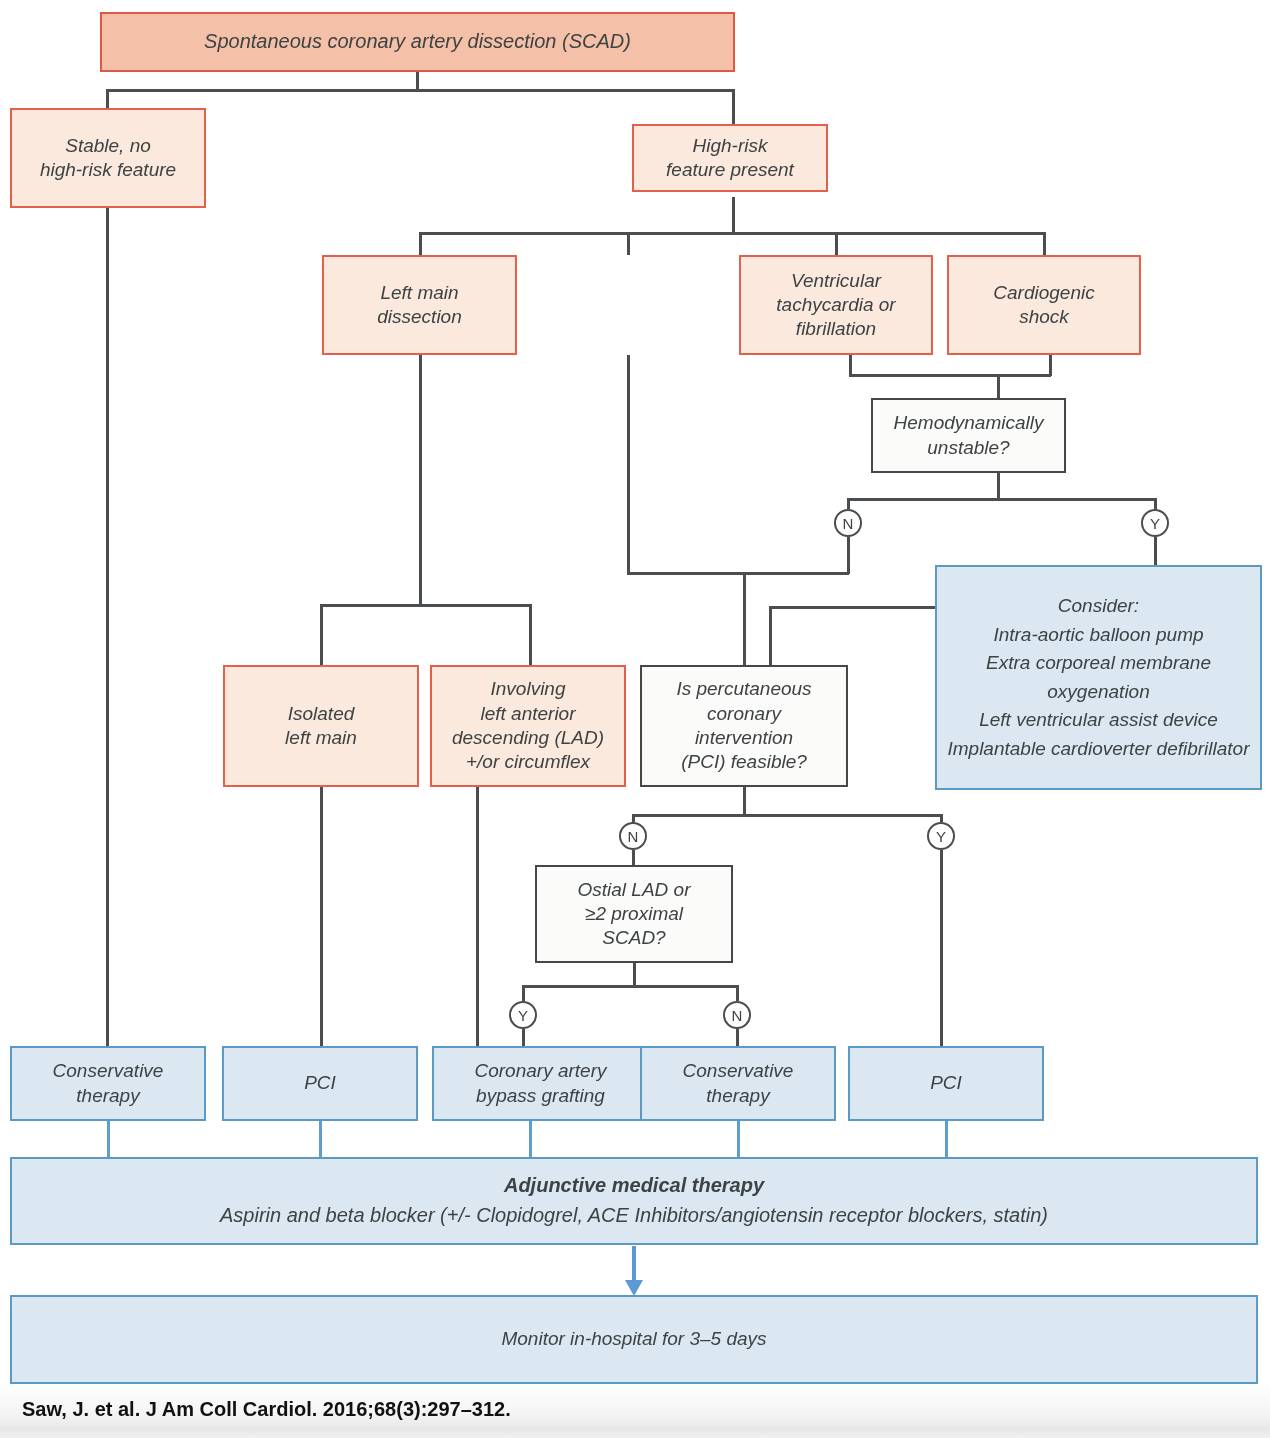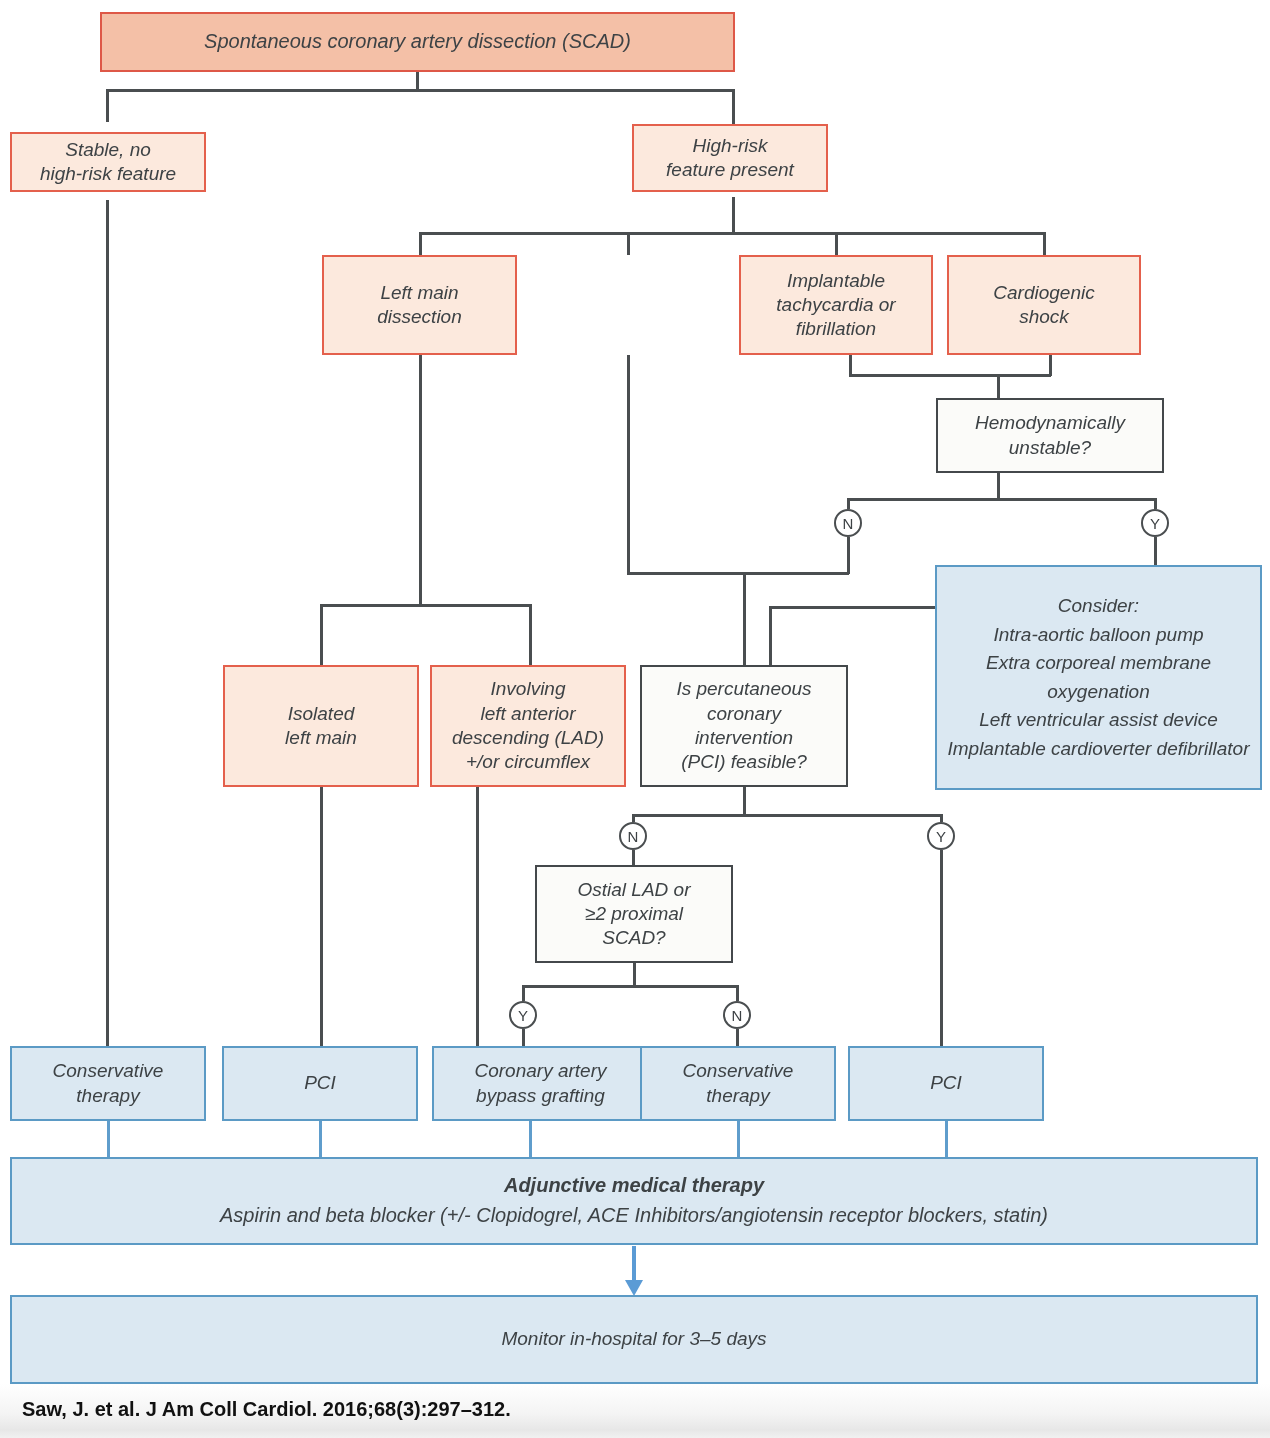--- a/index.html
+++ b/index.html
@@ -99,38 +99,38 @@
   <div class="bl" style="left:319px;top:1121px;height:37px"></div>
   <div class="bl" style="left:529px;top:1121px;height:37px"></div>
   <div class="bl" style="left:737px;top:1121px;height:37px"></div>
   <div class="bl" style="left:945px;top:1121px;height:37px"></div>
 
   <div class="arrow-stem"></div>
   <div class="arrow-head"></div>
 
   <div class="box salmon" style="left:100px;top:12px;width:635px;height:60px">Spontaneous coronary artery dissection (SCAD)</div>
 
-  <div class="box pink" style="left:10px;top:132px;width:196px;height:60px">Stable, no
+  <div class="box pink" style="left:10px;top:108px;width:196px;height:100px">Stable, no
 high-risk feature</div>
 
   <div class="box pink" style="left:632px;top:124px;width:196px;height:68px">High-risk
 feature present</div>
 
   <div class="box pink" style="left:322px;top:255px;width:195px;height:100px">Left main
 dissection</div>
 
 
-  <div class="box pink" style="left:739px;top:255px;width:194px;height:100px">Implantable
+  <div class="box pink" style="left:739px;top:255px;width:194px;height:100px">Ventricular
 tachycardia or
 fibrillation</div>
 
   <div class="box pink" style="left:947px;top:255px;width:194px;height:100px">Cardiogenic
 shock</div>
 
-  <div class="box whitebox" style="left:936px;top:398px;width:228px;height:75px">Hemodynamically
+  <div class="box whitebox" style="left:871px;top:398px;width:195px;height:75px">Hemodynamically
 unstable?</div>
 
   <div class="box bluebox consider" style="left:935px;top:565px;width:327px;height:225px">Consider:
 Intra-aortic balloon pump
 Extra corporeal membrane oxygenation
 Left ventricular assist device
 Implantable cardioverter defibrillator</div>
 
   <div class="box pink" style="left:223px;top:665px;width:196px;height:122px">Isolated
 left main</div>

